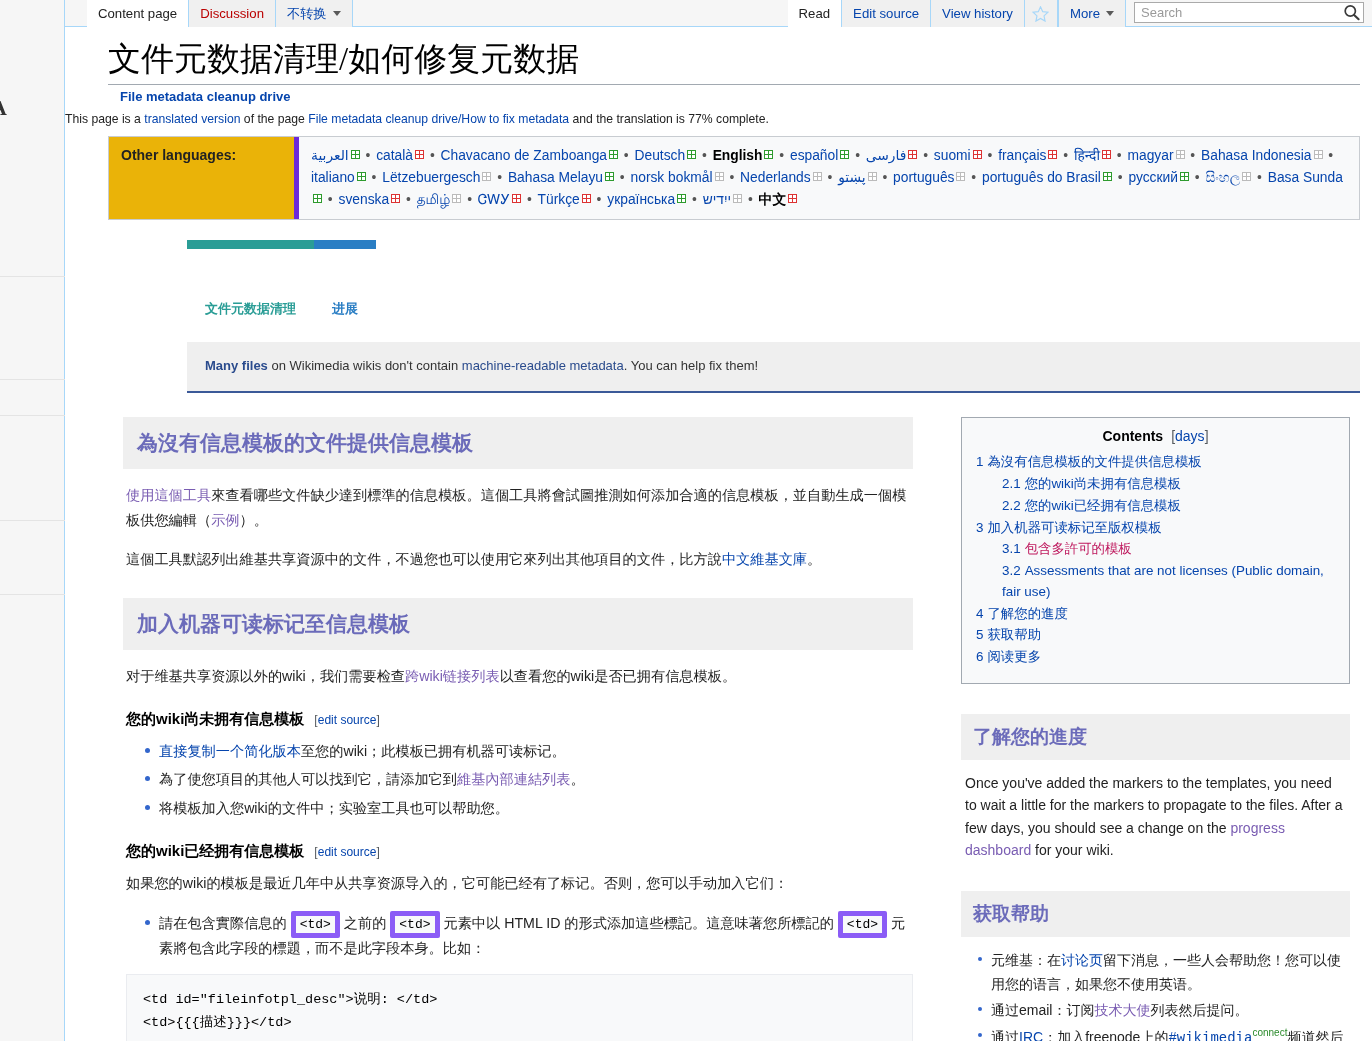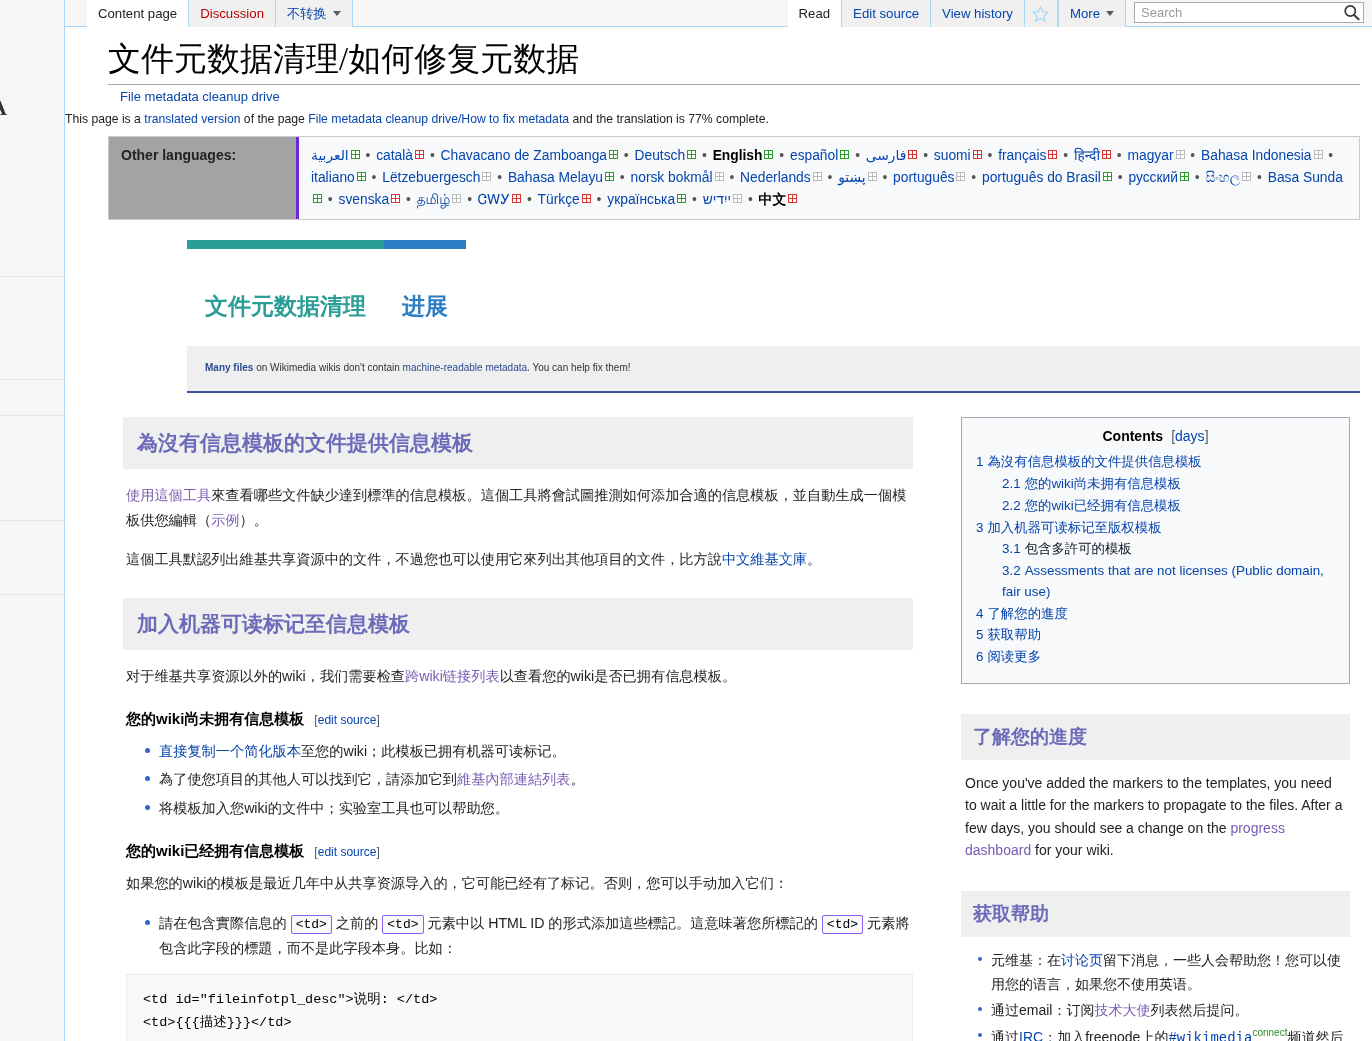--- a/index.html
+++ b/index.html
@@ -163,47 +163,47 @@
     padding-bottom: 4px;
     border-bottom: 1px solid #a2a9b1;
     margin-right: 12px;
     color: #000;
   }
   #subtitle {
     margin: 4px 0 0 55px;
     font-size: 13px;
     color: #0645ad;
   }
-  #subtitle a { color: #0645ad; text-decoration: none; }
+  #subtitle a { color: #0645ad; text-decoration: none; font-weight: bold; }
 
   
   #tx-notice {
     margin: 8px 0 0 0;
     font-size: 12.2px;
     color: #222;
   }
   #tx-notice a { color: #0645ad; text-decoration: none; }
 
   
   #lang-box {
     margin: 10px 12px 0 43px;
     border: 1px solid #c8ccd1;
     background: #f8f9fa;
     display: flex;
     box-sizing: border-box;
   }
   #lang-label {
     width: 190px;
     flex: 0 0 190px;
-    background: #a3a3a3;
+    background: #eab308;
     padding: 10px 12px;
     font-weight: bold;
     font-size: 14px;
     color: #222;
-    border-right: 3px solid #6d28d9;
+    border-right: 5px solid #6d28d9;
     box-sizing: border-box;
   }
   #lang-list {
     flex: 1;
     padding: 8px 10px 8px 12px;
     line-height: 22px;
     font-size: 13.8px;
     color: #222;
   }
   #lang-list .lang { color: #0645ad; }
@@ -239,35 +239,36 @@
     display: flex;
     align-items: flex-start;
     gap: 0;
   }
   .dtab {
     cursor: pointer;
     box-sizing: border-box;
   }
   .dtab .dbar { height: 9px; }
   .dtab .dlabel {
-    font-size: 23px;
+    font-size: 13px;
     font-weight: bold;
     text-align: center;
-    padding: 42px 18px 24px 18px;
+    padding: 26px 18px 24px 18px;
     white-space: nowrap;
+    margin-top: 25px;
   }
   .dtab.active { background: #efefef; }
 
   
   #intro-banner {
     margin: 0 12px 0 122px;
     background: #efefef;
     border-bottom: 2px solid #3b5998;
     padding: 16px 18px 18px 18px;
-    font-size: 10px;
+    font-size: 13px;
     color: #333;
     box-sizing: border-box;
   }
   #intro-banner .b { font-weight: bold; color: #2a4b8d; }
   #intro-banner a { color: #2a4b8d; text-decoration: none; }
 
   
   #body-cols {
     margin: 24px 12px 0 0;
     display: flex;
@@ -335,21 +336,21 @@
     width: 5px; height: 5px;
     border-radius: 50%;
     background: #3366cc;
   }
   a.lnk { color: #0645ad; text-decoration: none; }
   a.vlnk { color: #795cb2; text-decoration: none; }
   code.inline {
     font-family: "Liberation Mono", "DejaVu Sans Mono", monospace;
     font-size: 13px;
     background: #f8f9fa;
-    border: 1px solid #8b5cf6;
+    border: 5px solid #8b5cf6;
     border-radius: 2px;
     padding: 1px 4px;
     color: #000;
   }
   pre.codeblock {
     font-family: "Liberation Mono", "DejaVu Sans Mono", monospace;
     font-size: 13.5px;
     line-height: 1.7;
     background: #f8f9fa;
     border: 1px solid #eaecf0;
@@ -609,21 +610,21 @@
 
         <div id="toc">
           <div id="toc-title">
             <span>Contents</span><span class="tog"><span>[</span><a href="#">days</a><span>]</span></span>
           </div>
           <ul class="toclist">
               <li class="lvl1"><span class="tocnum">1</span><a href="#" style="color: rgb(6, 69, 173); text-decoration: none;">為沒有信息模板的文件提供信息模板</a></li>
               <li class="lvl2"><span class="tocnum">2.1</span><a href="#" style="color: rgb(6, 69, 173); text-decoration: none;">您的wiki尚未拥有信息模板</a></li>
               <li class="lvl2"><span class="tocnum">2.2</span><a href="#" style="color: rgb(6, 69, 173); text-decoration: none;">您的wiki已经拥有信息模板</a></li>
               <li class="lvl1"><span class="tocnum">3</span><a href="#" style="color: rgb(6, 69, 173); text-decoration: none;">加入机器可读标记至版权模板</a></li>
-              <li class="lvl2"><span class="tocnum">3.1</span><a href="#" style="color: #0f172a; text-decoration: none;">包含多許可的模板</a></li>
+              <li class="lvl2"><span class="tocnum">3.1</span><a href="#" style="color: #be185d; text-decoration: none;">包含多許可的模板</a></li>
               <li class="lvl2"><span class="tocnum">3.2</span><a href="#" style="color: rgb(6, 69, 173); text-decoration: none;">Assessments that are not licenses (Public domain, fair use)</a></li>
               <li class="lvl1"><span class="tocnum">4</span><a href="#" style="color: rgb(6, 69, 173); text-decoration: none;">了解您的進度</a></li>
               <li class="lvl1"><span class="tocnum">5</span><a href="#" style="color: rgb(6, 69, 173); text-decoration: none;">获取帮助</a></li>
               <li class="lvl1"><span class="tocnum">6</span><a href="#" style="color: rgb(6, 69, 173); text-decoration: none;">阅读更多</a></li>
             </ul>
         </div>
 
         <div class="sidebox">
           <h2>了解您的進度</h2>
           <p><span>Once you've added the markers to the templates, you need to wait a little for the markers to propagate to the files. After a few days, you should see a change on the </span><a class="vlnk" href="#">progress dashboard</a><span> for your wiki.</span></p>

